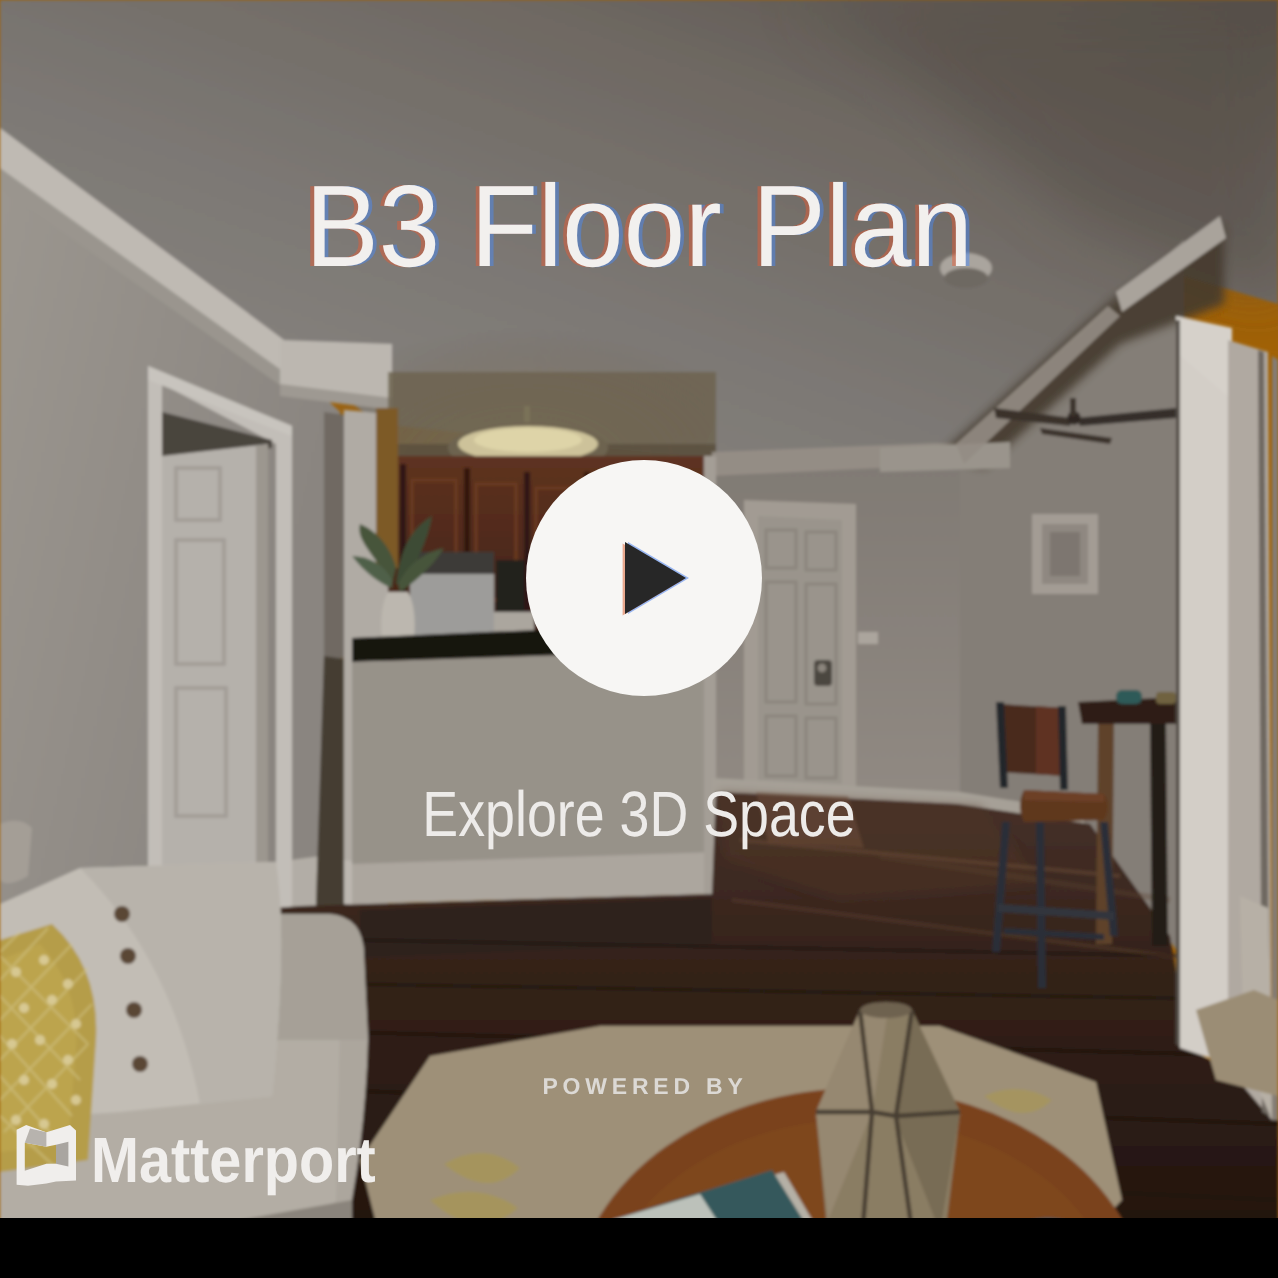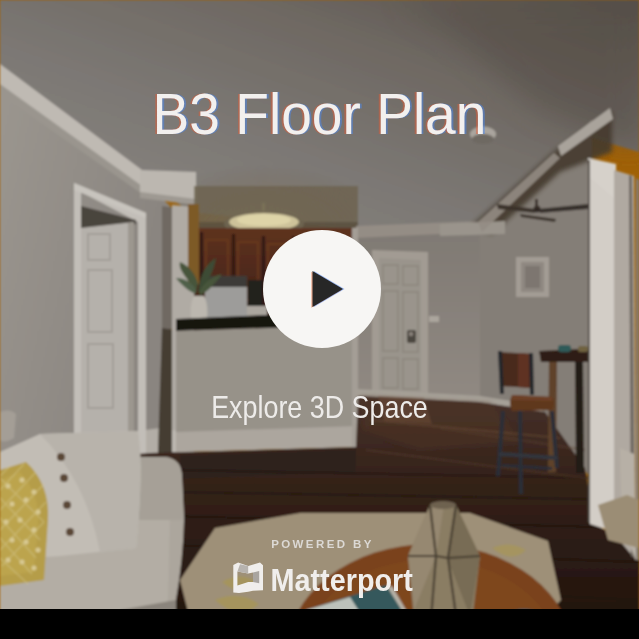--- a/index.html
+++ b/index.html
@@ -375,21 +375,21 @@
 <svg style="position:absolute;left:263px;top:229.5px;" width="118" height="118">
   <polygon points="49.5,41 49.5,77 80,59" fill="rgba(60,120,240,0.5)" transform="translate(1.5,0)"></polygon>
   <polygon points="49.5,41 49.5,77 80,59" fill="rgba(220,90,40,0.5)" transform="translate(-1.2,0.8)"></polygon>
   <polygon points="49.5,41 49.5,77 80,59" fill="#272727"></polygon>
 </svg>
 
 <div class="ui" style="top:389px;font-size:32px;color:#edebe9;transform:scaleX(0.84);">Explore 3D Space</div>
 
 <div class="ui" style="top:538px;left:3px;font-size:11.5px;font-weight:bold;letter-spacing:2.4px;color:#dcd9d5;">POWERED BY</div>
 
-<div style="position:absolute;left:0;top:556px;width:639px;text-align:center;">
+<div style="position:absolute;left:0;top:556px;width:639px;text-align:left;">
   <svg width="190" height="44" viewBox="0 0 190 44" style="vertical-align:top;">
     <g transform="translate(8,6)">
       <path d="M0.3,2.9 L5.1,0.5 L15.2,4.1 L27,0.5 L30,3.2 L30,28.2 L20,28.7 L15.2,29.7 L6,30.9 L0.3,30.4 Z M4.4,9.4 L15.2,11.4 L20,10.4 L20,19.9 L15.2,19.9 L4.4,23.4 Z" fill="#f0eeec" fill-rule="evenodd"></path>
       <polygon points="4.4,9.4 15.2,11.4 15.2,4.1 7,2.2" fill="#b7b3ae"></polygon>
       <polygon points="20,10.4 26.2,8.9 26.2,21.3 20,19.9" fill="#a9a5a0"></polygon>
     </g>
     <text transform="translate(45.5,35) scale(0.9,1)" font-family="Liberation Sans,sans-serif" font-size="32" font-weight="bold" fill="#f0eeec">Matterport</text>
   </svg>
 </div>
 </div>

